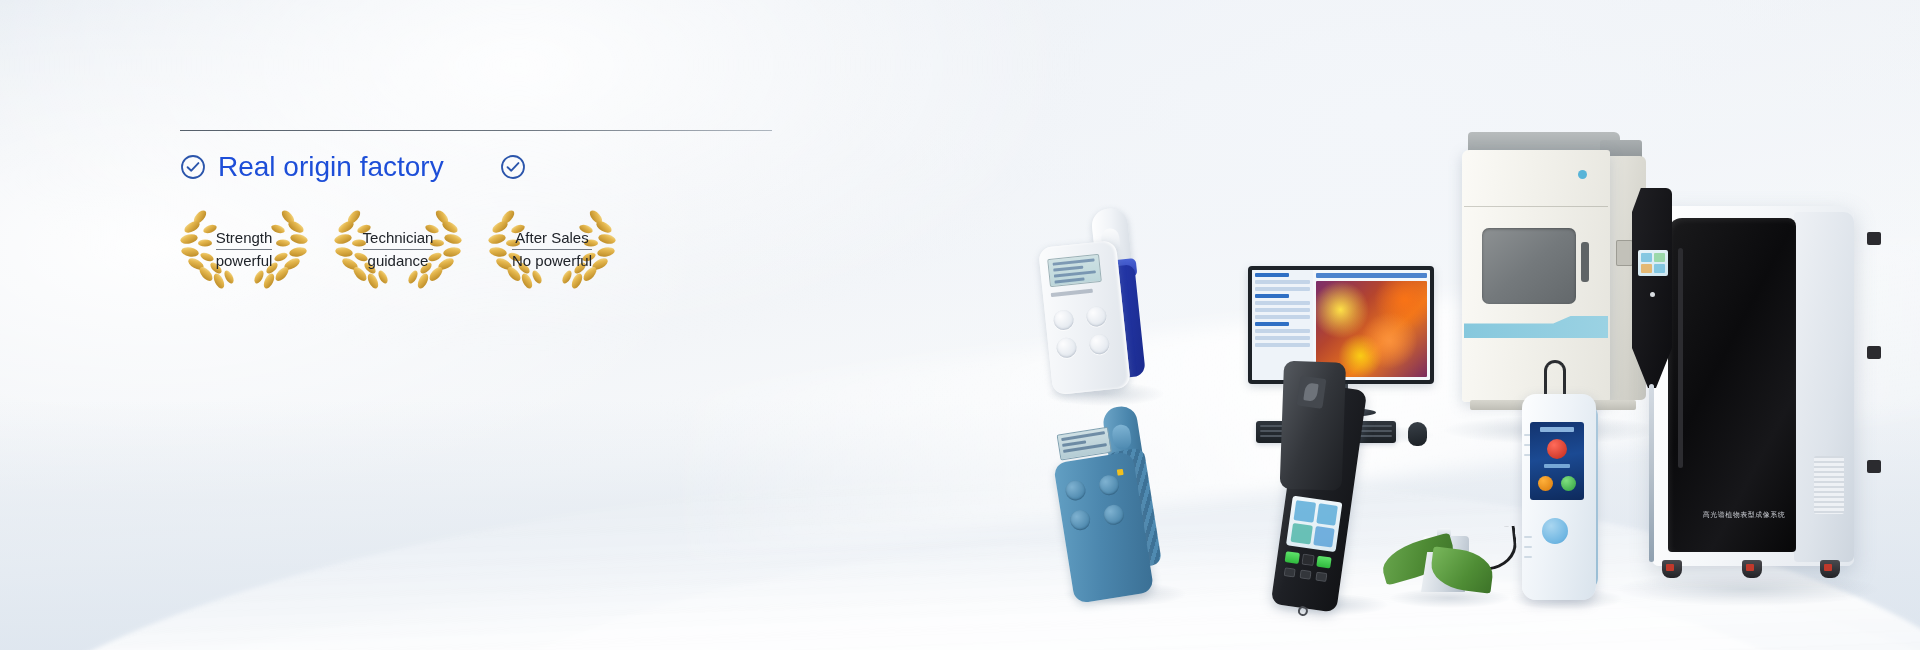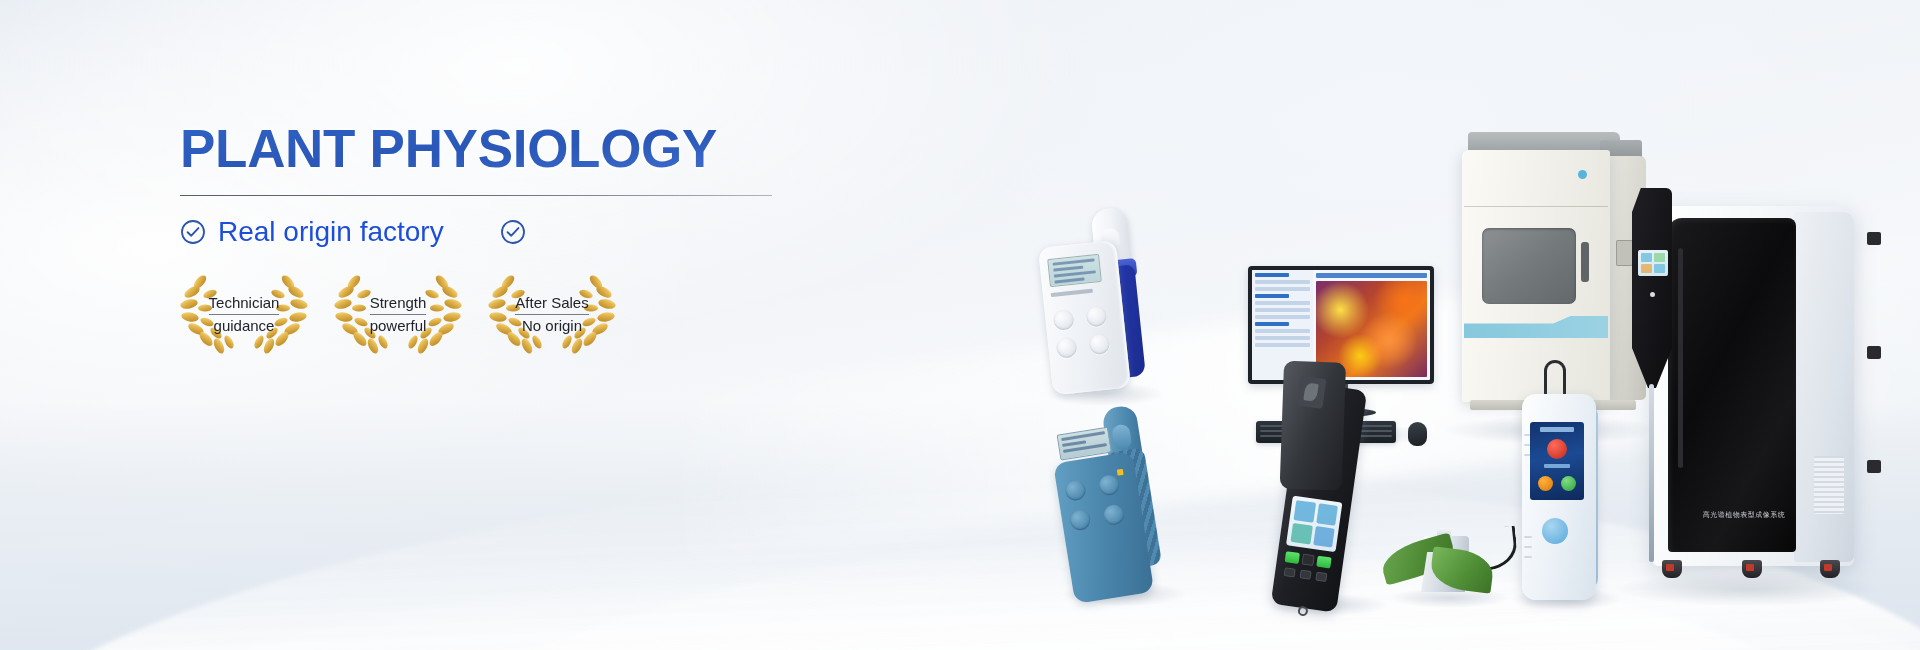--- a/index.html
+++ b/index.html
@@ -411,21 +411,20 @@
   <div class="bg-floor"></div>
   <div class="bg-wave w3"></div>
   <div class="bg-wave w2"></div>
   <div class="bg-wave w1"></div>
   <div class="bg-sheen"></div>
 </div>
 
 <div class="content">
 
 
-  <div class="subhead">PLANT PHYSIOLOGY</div>
 
   <div class="divider"></div>
 
   <div class="checks">
 
     <div class="check-item">
       <svg class="check-icon" viewBox="0 0 26 26">
         <circle cx="13" cy="13" r="11" fill="none" stroke="#2b55ab" stroke-width="1.8"></circle>
         <path d="M7.6 13.2 L11.3 16.7 L18.4 9.1" fill="none" stroke="#2b55ab" stroke-width="1.9" stroke-linecap="round" stroke-linejoin="round"></path>
       </svg>
@@ -435,59 +434,20 @@
     <div class="check-item">
       <svg class="check-icon" viewBox="0 0 26 26">
         <circle cx="13" cy="13" r="11" fill="none" stroke="#2b55ab" stroke-width="1.8"></circle>
         <path d="M7.6 13.2 L11.3 16.7 L18.4 9.1" fill="none" stroke="#2b55ab" stroke-width="1.9" stroke-linecap="round" stroke-linejoin="round"></path>
       </svg>
     </div>
 
   </div>
 
   <div class="wreaths">
-
-    <div class="wreath">
-      <svg class="laurel" viewBox="0 0 128 85">
-        <g fill="url(#gold)">
-          <g>
-            <ellipse cx="20" cy="10" rx="8" ry="4.2" transform="rotate(-48 20 10)"></ellipse>
-            <ellipse cx="12" cy="20" rx="8.5" ry="4.4" transform="rotate(-30 12 20)"></ellipse>
-            <ellipse cx="9" cy="32" rx="8.8" ry="4.5" transform="rotate(-12 9 32)"></ellipse>
-            <ellipse cx="10" cy="45" rx="8.8" ry="4.5" transform="rotate(10 10 45)"></ellipse>
-            <ellipse cx="16" cy="57" rx="8.6" ry="4.4" transform="rotate(30 16 57)"></ellipse>
-            <ellipse cx="26" cy="67" rx="8.4" ry="4.3" transform="rotate(48 26 67)"></ellipse>
-            <ellipse cx="39" cy="74" rx="8.2" ry="4.2" transform="rotate(64 39 74)"></ellipse>
-            <ellipse cx="30" cy="22" rx="7" ry="3.6" transform="rotate(-20 30 22)"></ellipse>
-            <ellipse cx="25" cy="36" rx="7" ry="3.6" transform="rotate(0 25 36)"></ellipse>
-            <ellipse cx="27" cy="50" rx="7" ry="3.6" transform="rotate(24 27 50)"></ellipse>
-            <ellipse cx="36" cy="61" rx="7" ry="3.6" transform="rotate(44 36 61)"></ellipse>
-            <ellipse cx="49" cy="70" rx="7" ry="3.6" transform="rotate(62 49 70)"></ellipse>
-          </g>
-          <g transform="translate(128,0) scale(-1,1)">
-            <ellipse cx="20" cy="10" rx="8" ry="4.2" transform="rotate(-48 20 10)"></ellipse>
-            <ellipse cx="12" cy="20" rx="8.5" ry="4.4" transform="rotate(-30 12 20)"></ellipse>
-            <ellipse cx="9" cy="32" rx="8.8" ry="4.5" transform="rotate(-12 9 32)"></ellipse>
-            <ellipse cx="10" cy="45" rx="8.8" ry="4.5" transform="rotate(10 10 45)"></ellipse>
-            <ellipse cx="16" cy="57" rx="8.6" ry="4.4" transform="rotate(30 16 57)"></ellipse>
-            <ellipse cx="26" cy="67" rx="8.4" ry="4.3" transform="rotate(48 26 67)"></ellipse>
-            <ellipse cx="39" cy="74" rx="8.2" ry="4.2" transform="rotate(64 39 74)"></ellipse>
-            <ellipse cx="30" cy="22" rx="7" ry="3.6" transform="rotate(-20 30 22)"></ellipse>
-            <ellipse cx="25" cy="36" rx="7" ry="3.6" transform="rotate(0 25 36)"></ellipse>
-            <ellipse cx="27" cy="50" rx="7" ry="3.6" transform="rotate(24 27 50)"></ellipse>
-            <ellipse cx="36" cy="61" rx="7" ry="3.6" transform="rotate(44 36 61)"></ellipse>
-            <ellipse cx="49" cy="70" rx="7" ry="3.6" transform="rotate(62 49 70)"></ellipse>
-          </g>
-        </g>
-      </svg>
-      <div class="wreath-text">
-        <div class="t1">Technician</div>
-        <div class="t2">guidance</div>
-      </div>
-    </div>
 
     <div class="wreath">
       <svg class="laurel" viewBox="0 0 128 85">
         <defs>
           <linearGradient id="gold" x1="0" y1="0" x2="0.6" y2="1">
             <stop offset="0%" stop-color="#f7e3a1"></stop>
               <stop offset="40%" stop-color="#e6b950"></stop>
             <stop offset="100%" stop-color="#c08f2a"></stop>
           </linearGradient>
         </defs>
@@ -555,22 +515,61 @@
             <ellipse cx="39" cy="74" rx="8.2" ry="4.2" transform="rotate(64 39 74)"></ellipse>
             <ellipse cx="30" cy="22" rx="7" ry="3.6" transform="rotate(-20 30 22)"></ellipse>
             <ellipse cx="25" cy="36" rx="7" ry="3.6" transform="rotate(0 25 36)"></ellipse>
             <ellipse cx="27" cy="50" rx="7" ry="3.6" transform="rotate(24 27 50)"></ellipse>
             <ellipse cx="36" cy="61" rx="7" ry="3.6" transform="rotate(44 36 61)"></ellipse>
             <ellipse cx="49" cy="70" rx="7" ry="3.6" transform="rotate(62 49 70)"></ellipse>
           </g>
         </g>
       </svg>
       <div class="wreath-text">
+        <div class="t1">Technician</div>
+        <div class="t2">guidance</div>
+      </div>
+    </div>
+
+    <div class="wreath">
+      <svg class="laurel" viewBox="0 0 128 85">
+        <g fill="url(#gold)">
+          <g>
+            <ellipse cx="20" cy="10" rx="8" ry="4.2" transform="rotate(-48 20 10)"></ellipse>
+            <ellipse cx="12" cy="20" rx="8.5" ry="4.4" transform="rotate(-30 12 20)"></ellipse>
+            <ellipse cx="9" cy="32" rx="8.8" ry="4.5" transform="rotate(-12 9 32)"></ellipse>
+            <ellipse cx="10" cy="45" rx="8.8" ry="4.5" transform="rotate(10 10 45)"></ellipse>
+            <ellipse cx="16" cy="57" rx="8.6" ry="4.4" transform="rotate(30 16 57)"></ellipse>
+            <ellipse cx="26" cy="67" rx="8.4" ry="4.3" transform="rotate(48 26 67)"></ellipse>
+            <ellipse cx="39" cy="74" rx="8.2" ry="4.2" transform="rotate(64 39 74)"></ellipse>
+            <ellipse cx="30" cy="22" rx="7" ry="3.6" transform="rotate(-20 30 22)"></ellipse>
+            <ellipse cx="25" cy="36" rx="7" ry="3.6" transform="rotate(0 25 36)"></ellipse>
+            <ellipse cx="27" cy="50" rx="7" ry="3.6" transform="rotate(24 27 50)"></ellipse>
+            <ellipse cx="36" cy="61" rx="7" ry="3.6" transform="rotate(44 36 61)"></ellipse>
+            <ellipse cx="49" cy="70" rx="7" ry="3.6" transform="rotate(62 49 70)"></ellipse>
+          </g>
+          <g transform="translate(128,0) scale(-1,1)">
+            <ellipse cx="20" cy="10" rx="8" ry="4.2" transform="rotate(-48 20 10)"></ellipse>
+            <ellipse cx="12" cy="20" rx="8.5" ry="4.4" transform="rotate(-30 12 20)"></ellipse>
+            <ellipse cx="9" cy="32" rx="8.8" ry="4.5" transform="rotate(-12 9 32)"></ellipse>
+            <ellipse cx="10" cy="45" rx="8.8" ry="4.5" transform="rotate(10 10 45)"></ellipse>
+            <ellipse cx="16" cy="57" rx="8.6" ry="4.4" transform="rotate(30 16 57)"></ellipse>
+            <ellipse cx="26" cy="67" rx="8.4" ry="4.3" transform="rotate(48 26 67)"></ellipse>
+            <ellipse cx="39" cy="74" rx="8.2" ry="4.2" transform="rotate(64 39 74)"></ellipse>
+            <ellipse cx="30" cy="22" rx="7" ry="3.6" transform="rotate(-20 30 22)"></ellipse>
+            <ellipse cx="25" cy="36" rx="7" ry="3.6" transform="rotate(0 25 36)"></ellipse>
+            <ellipse cx="27" cy="50" rx="7" ry="3.6" transform="rotate(24 27 50)"></ellipse>
+            <ellipse cx="36" cy="61" rx="7" ry="3.6" transform="rotate(44 36 61)"></ellipse>
+            <ellipse cx="49" cy="70" rx="7" ry="3.6" transform="rotate(62 49 70)"></ellipse>
+          </g>
+        </g>
+      </svg>
+      <div class="wreath-text">
         <div class="t1">After Sales</div>
-        <div class="t2">No origin</div>
+        <div class="t2">No powerful</div>
       </div>
     </div>
 
   </div>
 </div>
 
 <div class="scene">
 
   <div class="shadow-el" style="left:6px;  top:322px; width:118px; height:24px;"></div>
   <div class="shadow-el" style="left:214px; top:364px; width:180px; height:22px;"></div>

